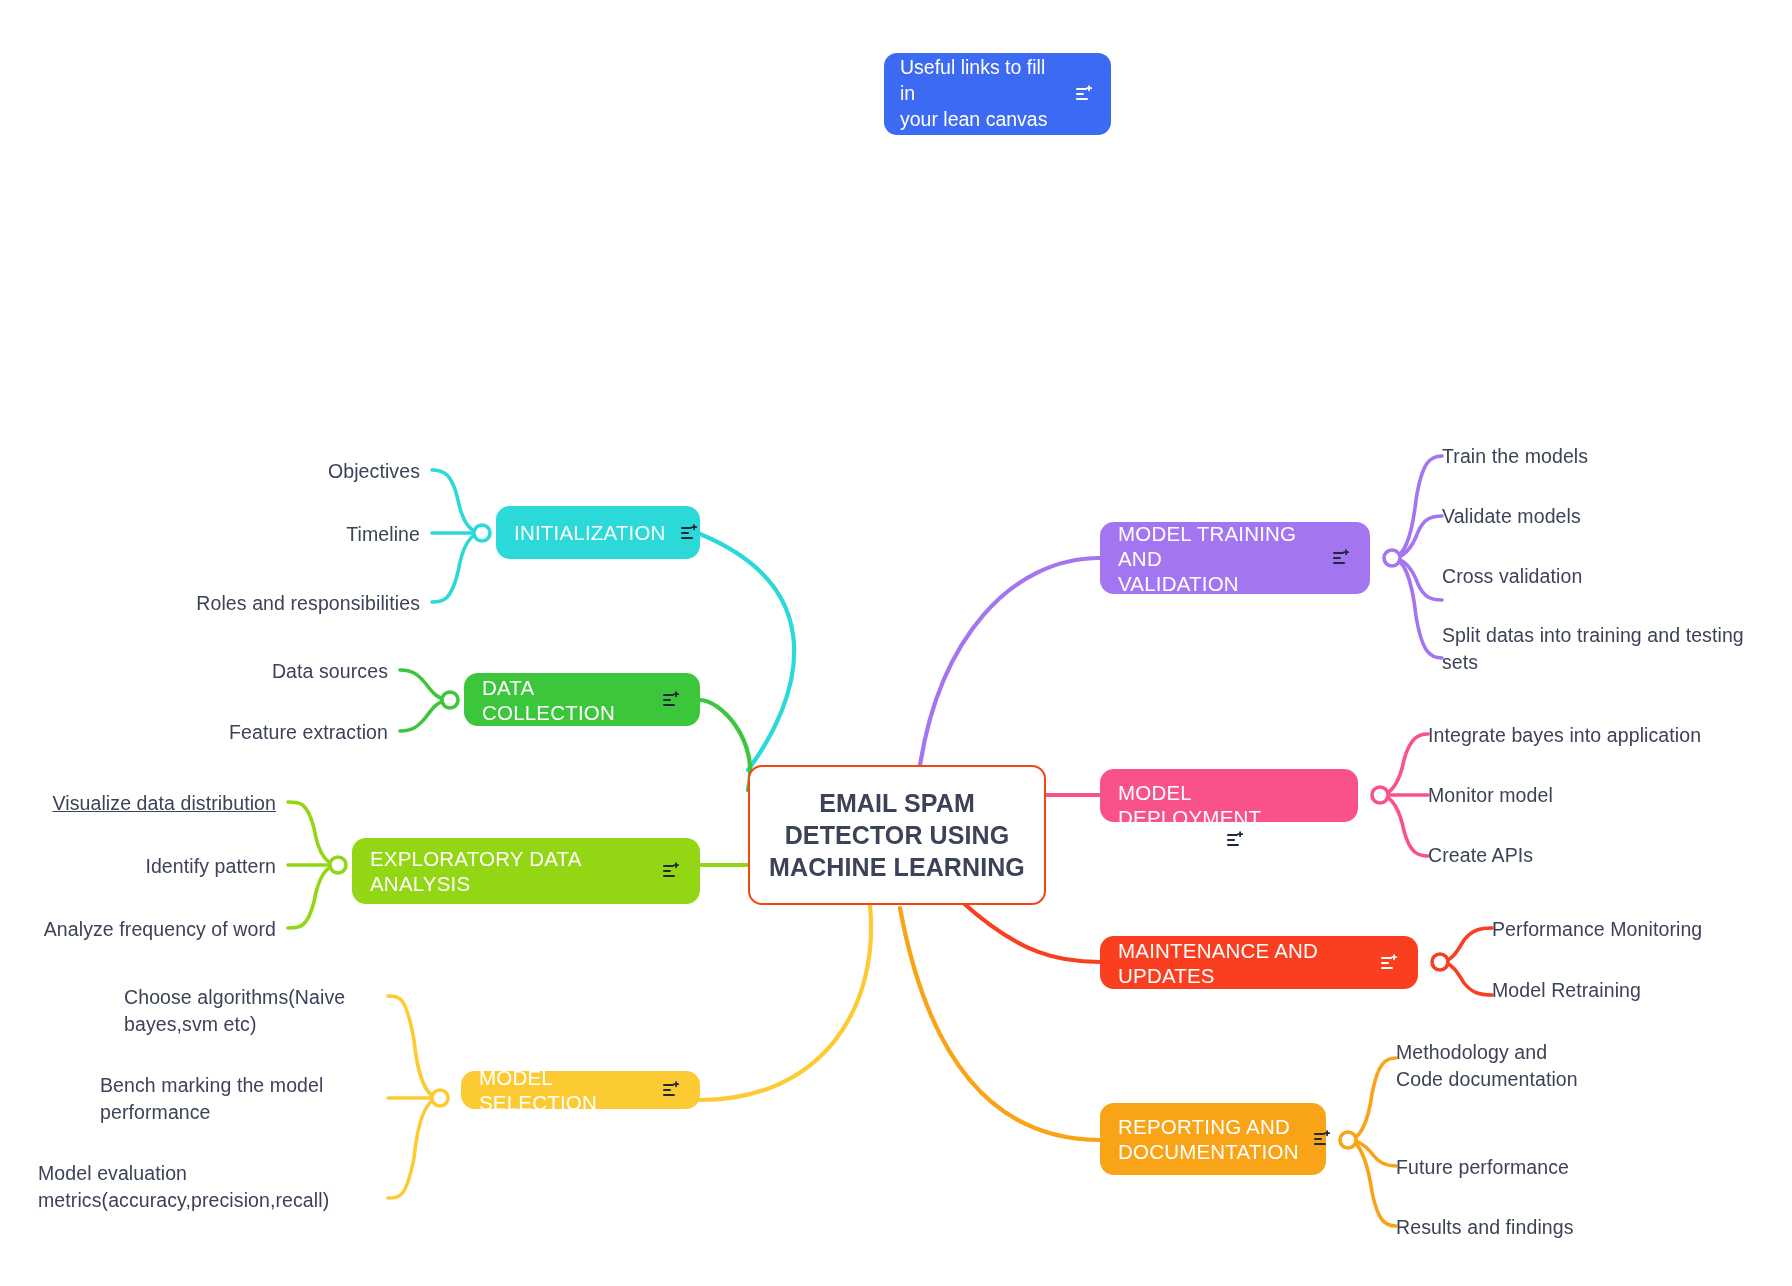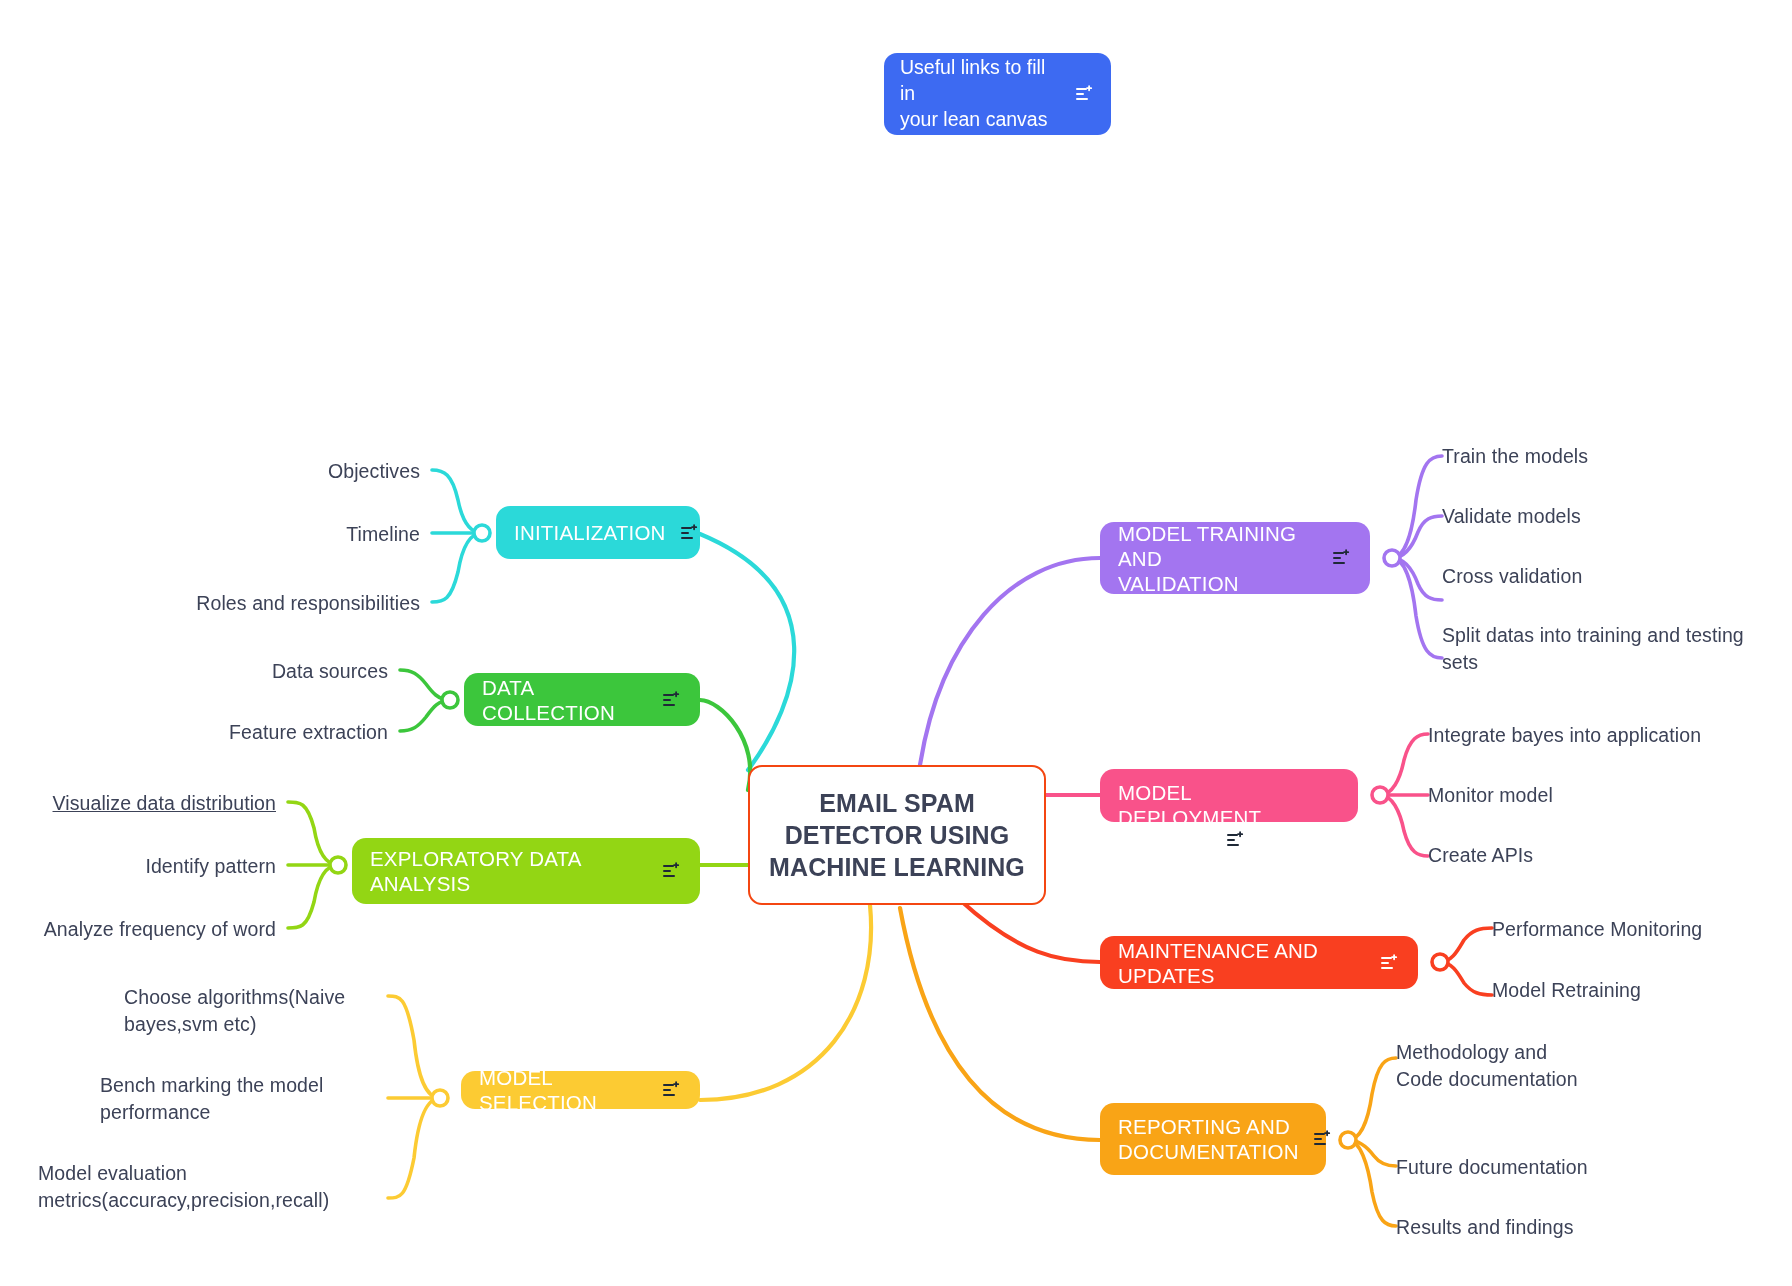--- a/index.html
+++ b/index.html
@@ -316,16 +316,16 @@
 
   <div class="leaf right" style="left:1428px; top:722px; width:348px;">Integrate bayes into application</div>
   <div class="leaf right" style="left:1428px; top:782px; width:348px;">Monitor model</div>
   <div class="leaf right" style="left:1428px; top:842px; width:348px;">Create APIs</div>
 
   <div class="leaf right" style="left:1492px; top:916px; width:290px;">Performance Monitoring</div>
   <div class="leaf right" style="left:1492px; top:977px; width:290px;">Model Retraining</div>
 
   <div class="leaf right" style="left:1396px; top:1039px; width:360px;">Methodology and
 Code documentation</div>
-  <div class="leaf right" style="left:1396px; top:1154px; width:360px;">Future documentation</div>
+  <div class="leaf right" style="left:1396px; top:1154px; width:360px;">Future performance</div>
   <div class="leaf right" style="left:1396px; top:1214px; width:360px;">Results and findings</div>
 
 </div>
 
 </body></html>

